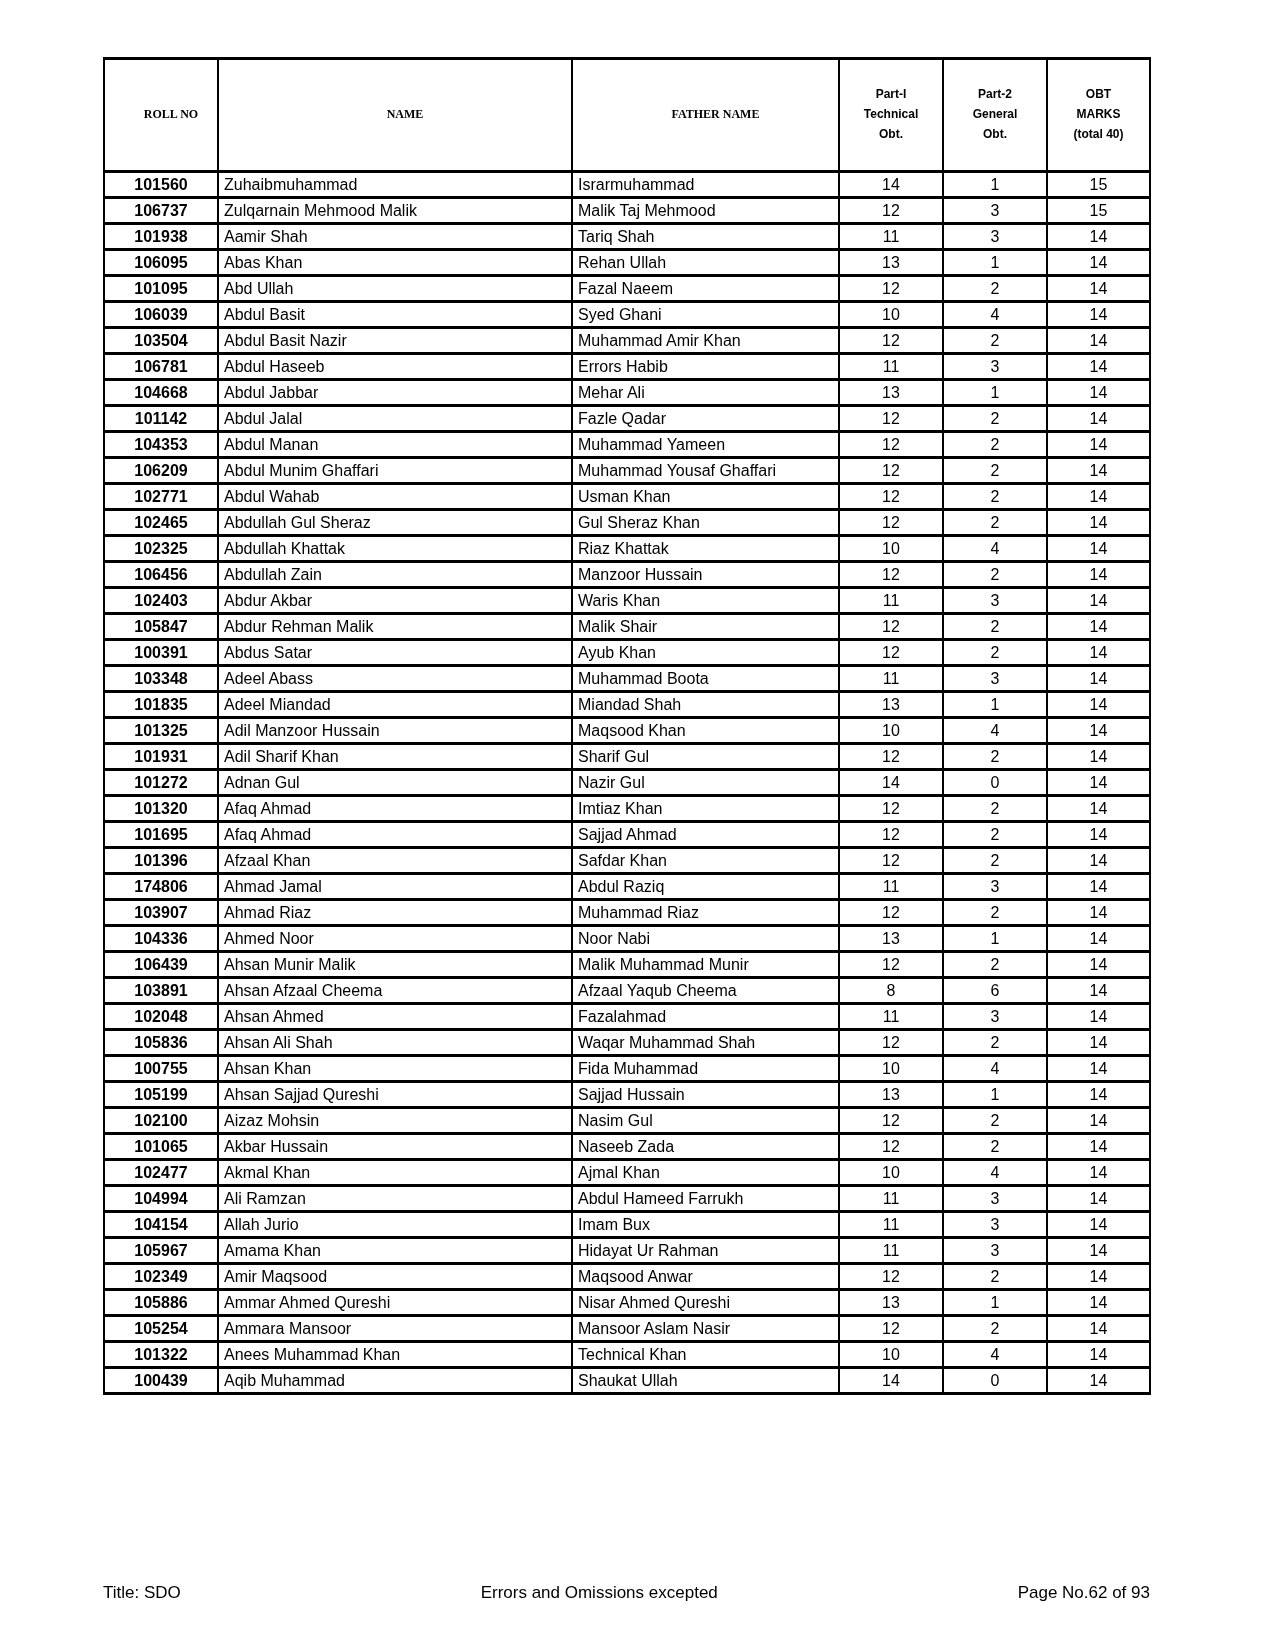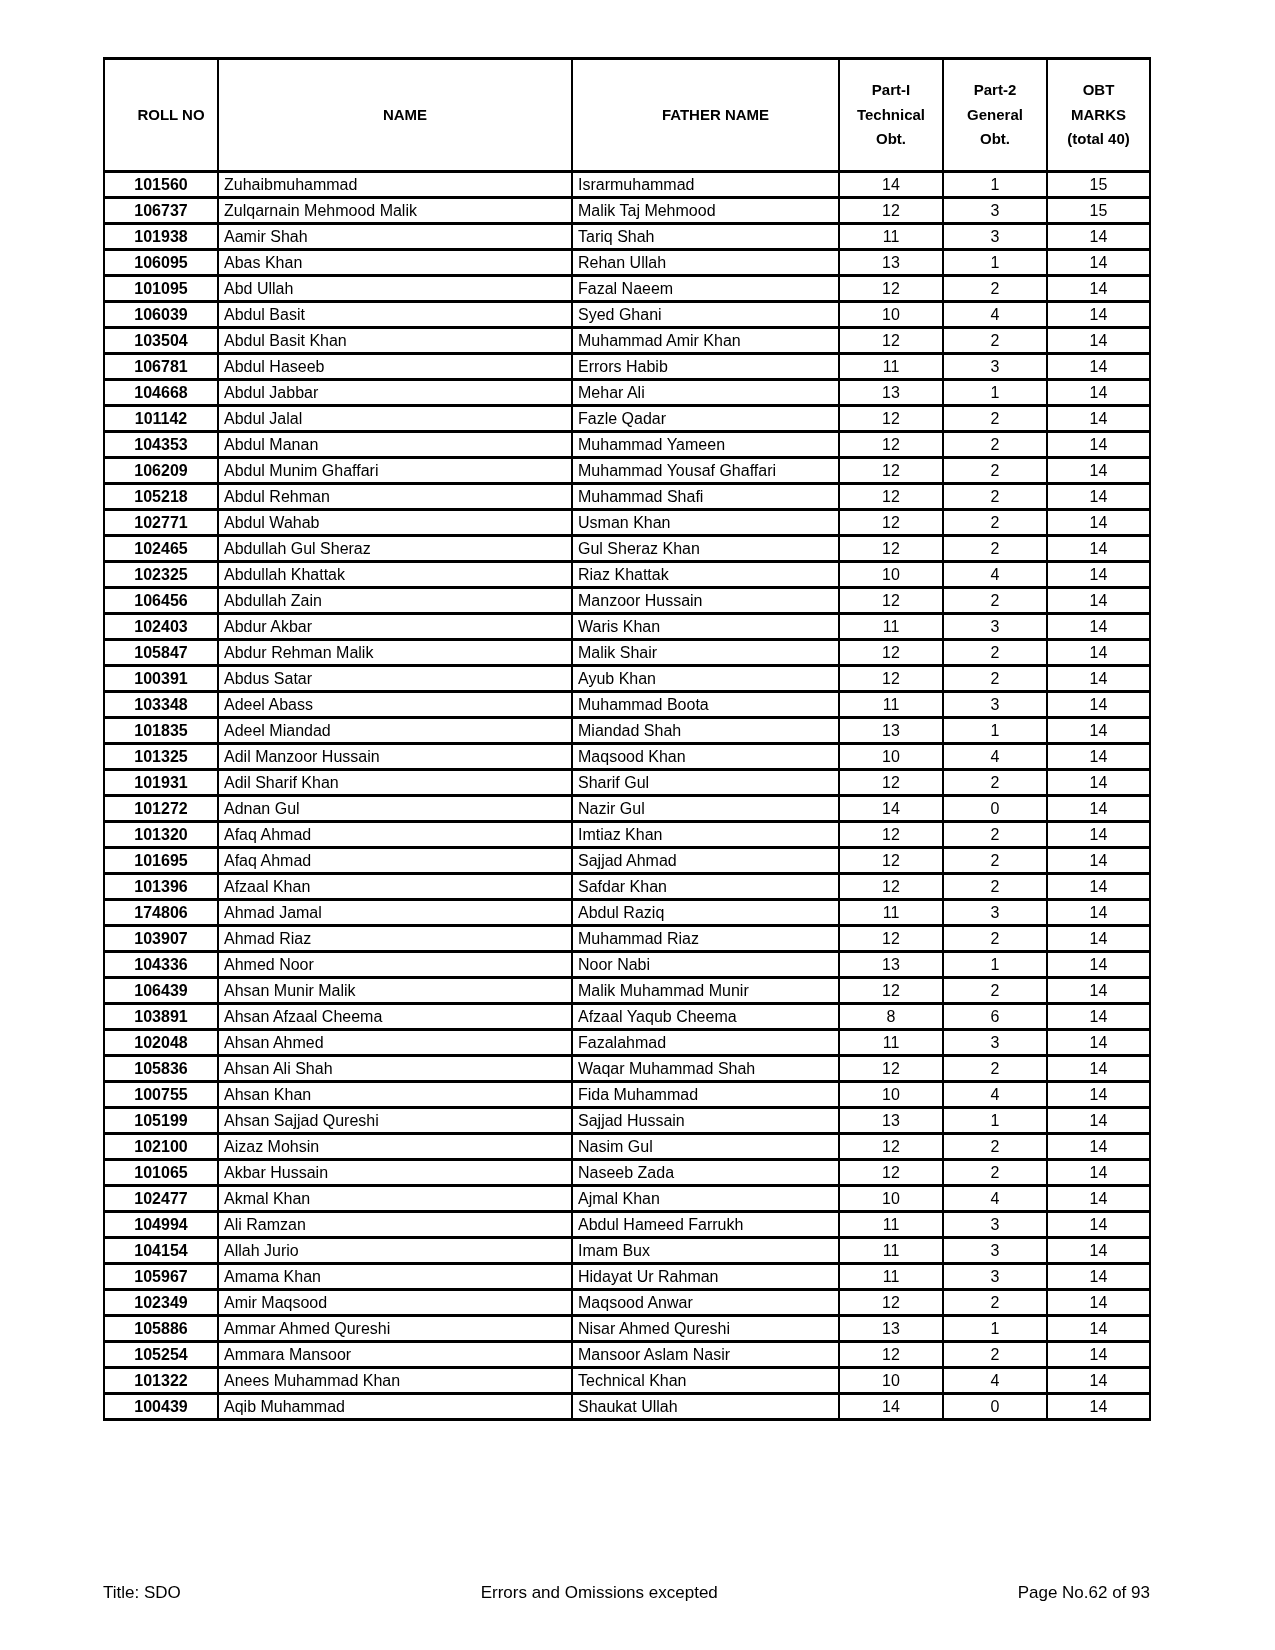--- a/index.html
+++ b/index.html
@@ -37,30 +37,31 @@
   table.marks th, table.marks td {
     border-left: 2px solid #000;
     border-right: 2px solid #000;
     border-top: 3px solid #000;
     border-bottom: 3px solid #000;
     overflow: hidden;
     white-space: nowrap;
   }
   table.marks thead th {
     height: 108px;
-    font-size: 15px;
+    font-size: 12px;
     font-weight: bold;
     vertical-align: middle;
     white-space: pre-line;
     line-height: 1.65;
     text-align: center;
   }
   th.h-roll, th.h-name, th.h-father {
     text-align: left;
     padding-left: 21px;
+    font-family: Liberation Serif, serif;
   }
   th.h-part1, th.h-part2, th.h-obt {
     text-align: center;
     padding: 0 4px;
   }
   table.marks tbody td {
     height: 23px;
     font-size: 16px;
     padding: 0 5px;
     vertical-align: middle;
@@ -162,21 +163,21 @@
           <tr>
       <td class="roll">106039</td>
       <td class="name">Abdul Basit</td>
       <td class="father">Syed Ghani</td>
       <td class="num">10</td>
       <td class="num">4</td>
       <td class="num">14</td>
     </tr>
           <tr>
       <td class="roll">103504</td>
-      <td class="name">Abdul Basit Khan</td>
+      <td class="name">Abdul Basit Nazir</td>
       <td class="father">Muhammad Amir Khan</td>
       <td class="num">12</td>
       <td class="num">2</td>
       <td class="num">14</td>
     </tr>
           <tr>
       <td class="roll">106781</td>
       <td class="name">Abdul Haseeb</td>
       <td class="father">Errors Habib</td>
       <td class="num">11</td>
@@ -204,28 +205,20 @@
       <td class="name">Abdul Manan</td>
       <td class="father">Muhammad Yameen</td>
       <td class="num">12</td>
       <td class="num">2</td>
       <td class="num">14</td>
     </tr>
           <tr>
       <td class="roll">106209</td>
       <td class="name">Abdul Munim Ghaffari</td>
       <td class="father">Muhammad Yousaf Ghaffari</td>
-      <td class="num">12</td>
-      <td class="num">2</td>
-      <td class="num">14</td>
-    </tr>
-          <tr>
-      <td class="roll">105218</td>
-      <td class="name">Abdul Rehman</td>
-      <td class="father">Muhammad Shafi</td>
       <td class="num">12</td>
       <td class="num">2</td>
       <td class="num">14</td>
     </tr>
           <tr>
       <td class="roll">102771</td>
       <td class="name">Abdul Wahab</td>
       <td class="father">Usman Khan</td>
       <td class="num">12</td>
       <td class="num">2</td>

